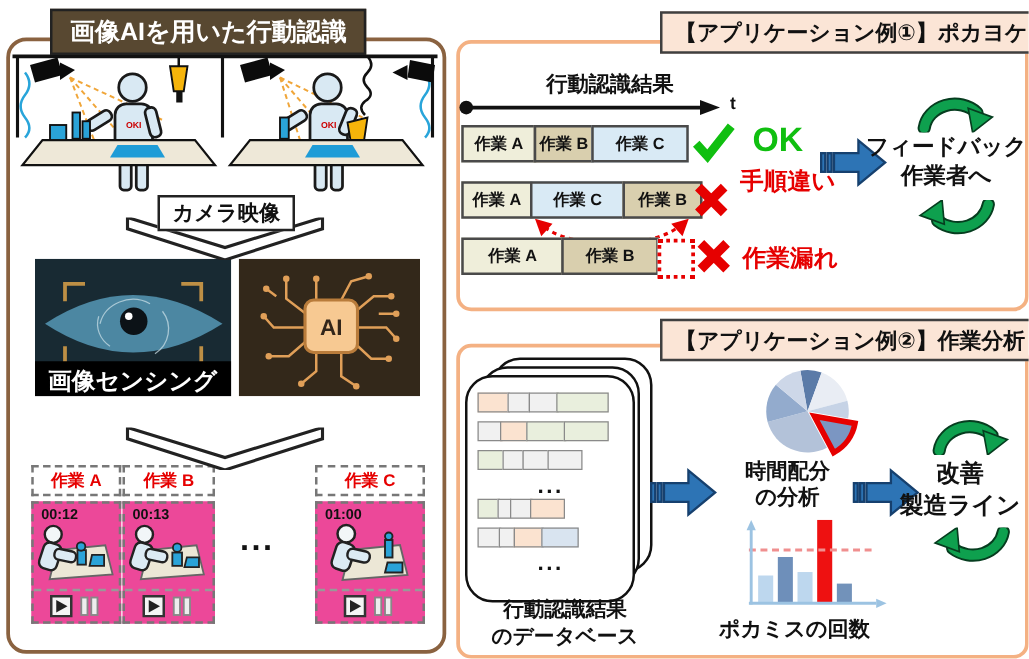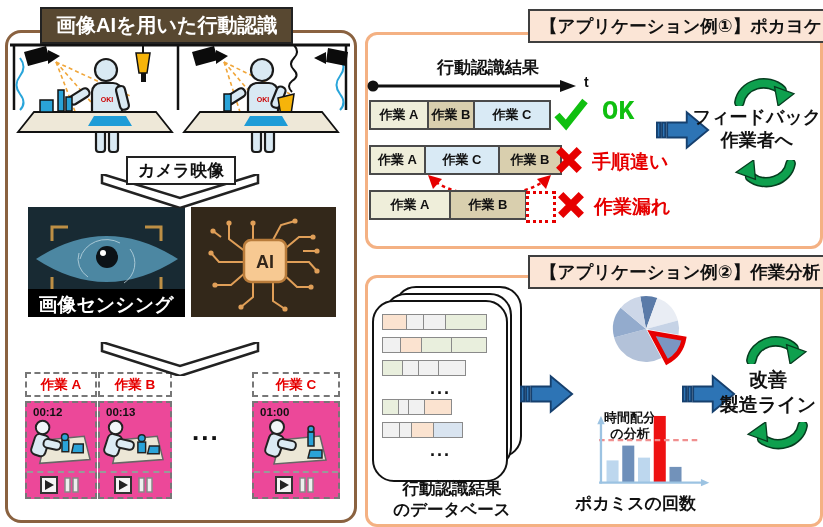--- a/index.html
+++ b/index.html
@@ -13,21 +13,21 @@
   .left-title{left:40px;top:7px;padding:3px 14px;background:var(--brown-title-bg,#584831);color:#fff;border:2px solid #222;font-size:20px;}
   .app-title{background:var(--peach-title-bg,#fbe5d6);border:2px solid #3f3f3f;color:#111;font-size:17.5px;padding:3px 10px;}
   .flow-label{position:absolute;background:#fff;border:2px solid #222;text-align:center;font-size:17px;padding:1px 10px;z-index:4;white-space:nowrap;}
   .chevron{position:absolute;z-index:3;}
   .block-row{position:absolute;display:flex;height:30px;}
   .blk{display:flex;align-items:center;justify-content:center;border:2px solid #4a4a4a;font-size:13px;margin-left:-2px;white-space:nowrap;}
   .blk.a{background:var(--block-a,#efeeda);}
   .blk.b{background:var(--block-b,#d9cfae);}
   .blk.c{background:var(--block-c,#d9eaf5);}
   .missing-box{position:absolute;width:24px;height:26px;border:3.5px dotted var(--ng-red,#e60000);background:#fff;}
-  .verdict{position:absolute;white-space:nowrap;font-family:Liberation Mono, monospace;}
+  .verdict{position:absolute;white-space:nowrap;}
   .ok-text{color:var(--ok-green,#10bf10);font-size:27px;}
   .ng-text{color:var(--ng-red,#e60000);font-size:19px;}
   .timeline-title{position:absolute;font-size:17px;text-align:center;}
   .t-label{position:absolute;font-size:14px;}
   .two-line{position:absolute;text-align:center;line-height:1.3;}
   .video-card{position:absolute;}
   .vc-label{border:2px dashed #777;background:#fff;color:var(--accent-text-red,#e60000);
             font-size:13.5px;text-align:center;height:21px;line-height:21px;margin-bottom:4px;}
   .vc-frame{border:2px dashed #777;background:#ec4899;padding:2px 3px 3px 3px;}
   .vc-time{font-size:11.5px;padding:1px 0 0 3px;}
@@ -303,21 +303,21 @@
     <div class="blk b" style="width:60px;">作業 B</div>
   </div>
   <svg class="abs" style="left:424px;top:175px;" width="132" height="22" viewBox="0 0 132 22">
     <path d="M12,7 C34,24 96,24 118,7" fill="none" stroke="var(--ng-red,#e60000)" stroke-width="2.5" stroke-dasharray="3.5,3.5"></path>
     <polygon points="4,0 18,4 9,14" fill="var(--ng-red,#e60000)"></polygon>
     <polygon points="127,0 113,4 122,14" fill="var(--ng-red,#e60000)"></polygon>
   </svg>
   <svg class="abs" style="left:554px;top:145px;" width="30" height="30" viewBox="0 0 32 32">
     <path d="M5,5 L27,27 M27,5 L5,27" stroke="var(--ng-red,#e60000)" stroke-width="8"></path>
   </svg>
-  <div class="verdict ng-text" style="left:592px;top:149px;">手順違い</div>
+  <div class="verdict ng-text" style="left:592px;top:132px;">手順違い</div>
 
   <div class="block-row" style="left:371px;top:190px;">
     <div class="blk a" style="width:78px;">作業 A</div>
     <div class="blk b" style="width:74px;">作業 B</div>
   </div>
   <div class="missing-box" style="left:526px;top:191px;"></div>
   <svg class="abs" style="left:556px;top:190px;" width="30" height="30" viewBox="0 0 32 32">
     <path d="M5,5 L27,27 M27,5 L5,27" stroke="var(--ng-red,#e60000)" stroke-width="8"></path>
   </svg>
   <div class="verdict ng-text" style="left:594px;top:194px;">作業漏れ</div>
@@ -400,21 +400,21 @@
 
   <svg class="abs" style="left:598px;top:290px;" width="96" height="78" viewBox="0 0 96 78">
     <path d="M48,39 L42.3,6.5 A33,33 0 0 1 59.3,8 Z" fill="#5b7ba8"></path>
     <path d="M48,39 L59.3,8 A33,33 0 0 1 79.9,30.5 Z" fill="#e9edf4"></path>
     <path d="M48,39 L79.9,30.5 A33,33 0 0 1 80.5,44.7 Z" fill="#c6d3e6"></path>
     <path d="M48,39 L63.5,68.1 A33,33 0 0 1 16.1,47.5 Z" fill="#b3c2d9"></path>
     <path d="M48,39 L16.1,47.5 A33,33 0 0 1 22.7,17.8 Z" fill="#93abcd"></path>
     <path d="M48,39 L22.7,17.8 A33,33 0 0 1 42.3,6.5 Z" fill="#cdd7e8"></path>
     <path d="M48,39 L80.5,44.7 A33,33 0 0 1 63.5,68.1 Z" fill="#7b96c2" stroke="var(--ng-red,#e60000)" stroke-width="4.5" transform="translate(5.5,4)"></path>
   </svg>
-  <div class="caption" style="left:578px;top:366px;width:104px;font-size:13px;margin-top:44px;">
+  <div class="caption" style="left:578px;top:366px;width:104px;font-size:17px;">
     <div>時間配分</div>
     <div>の分析</div>
   </div>
 
   <svg class="abs" style="left:588px;top:413px;" width="125" height="80" viewBox="0 0 135 84">
     <rect x="20" y="50" width="13" height="24" fill="#bdd7ee"></rect>
     <rect x="37" y="34" width="13" height="40" fill="#6e8fba"></rect>
     <rect x="54" y="47" width="13" height="27" fill="#bdd7ee"></rect>
     <rect x="71" y="2" width="13" height="72" fill="#ee1111"></rect>
     <rect x="88" y="57" width="13" height="17" fill="#7292ba"></rect>

